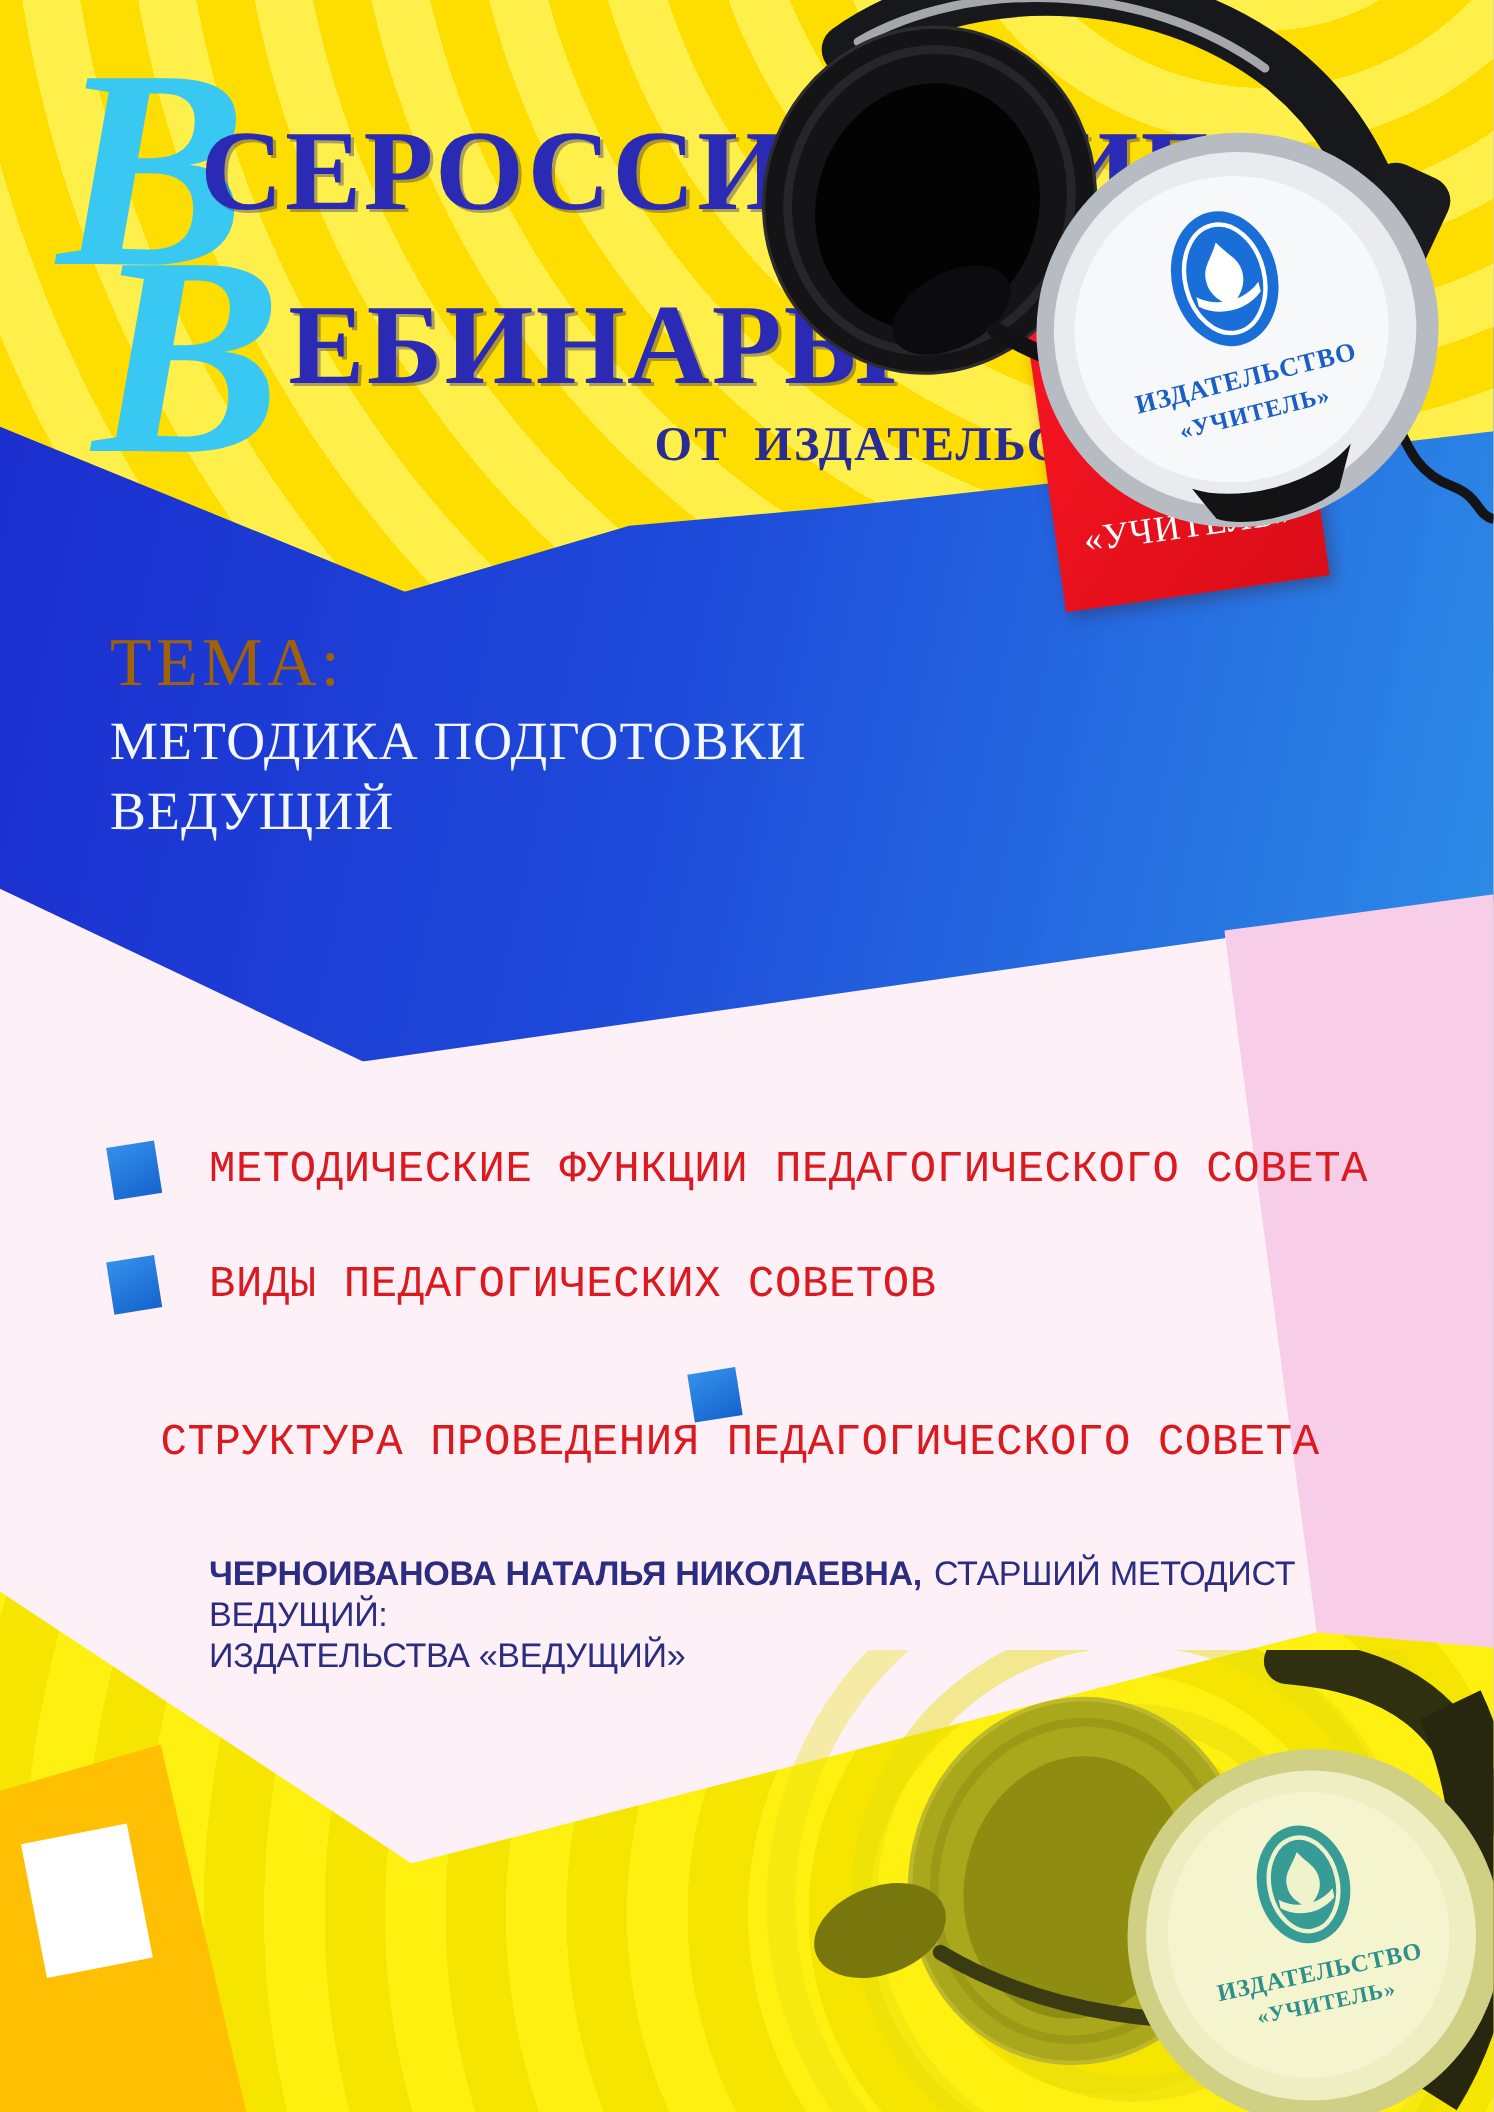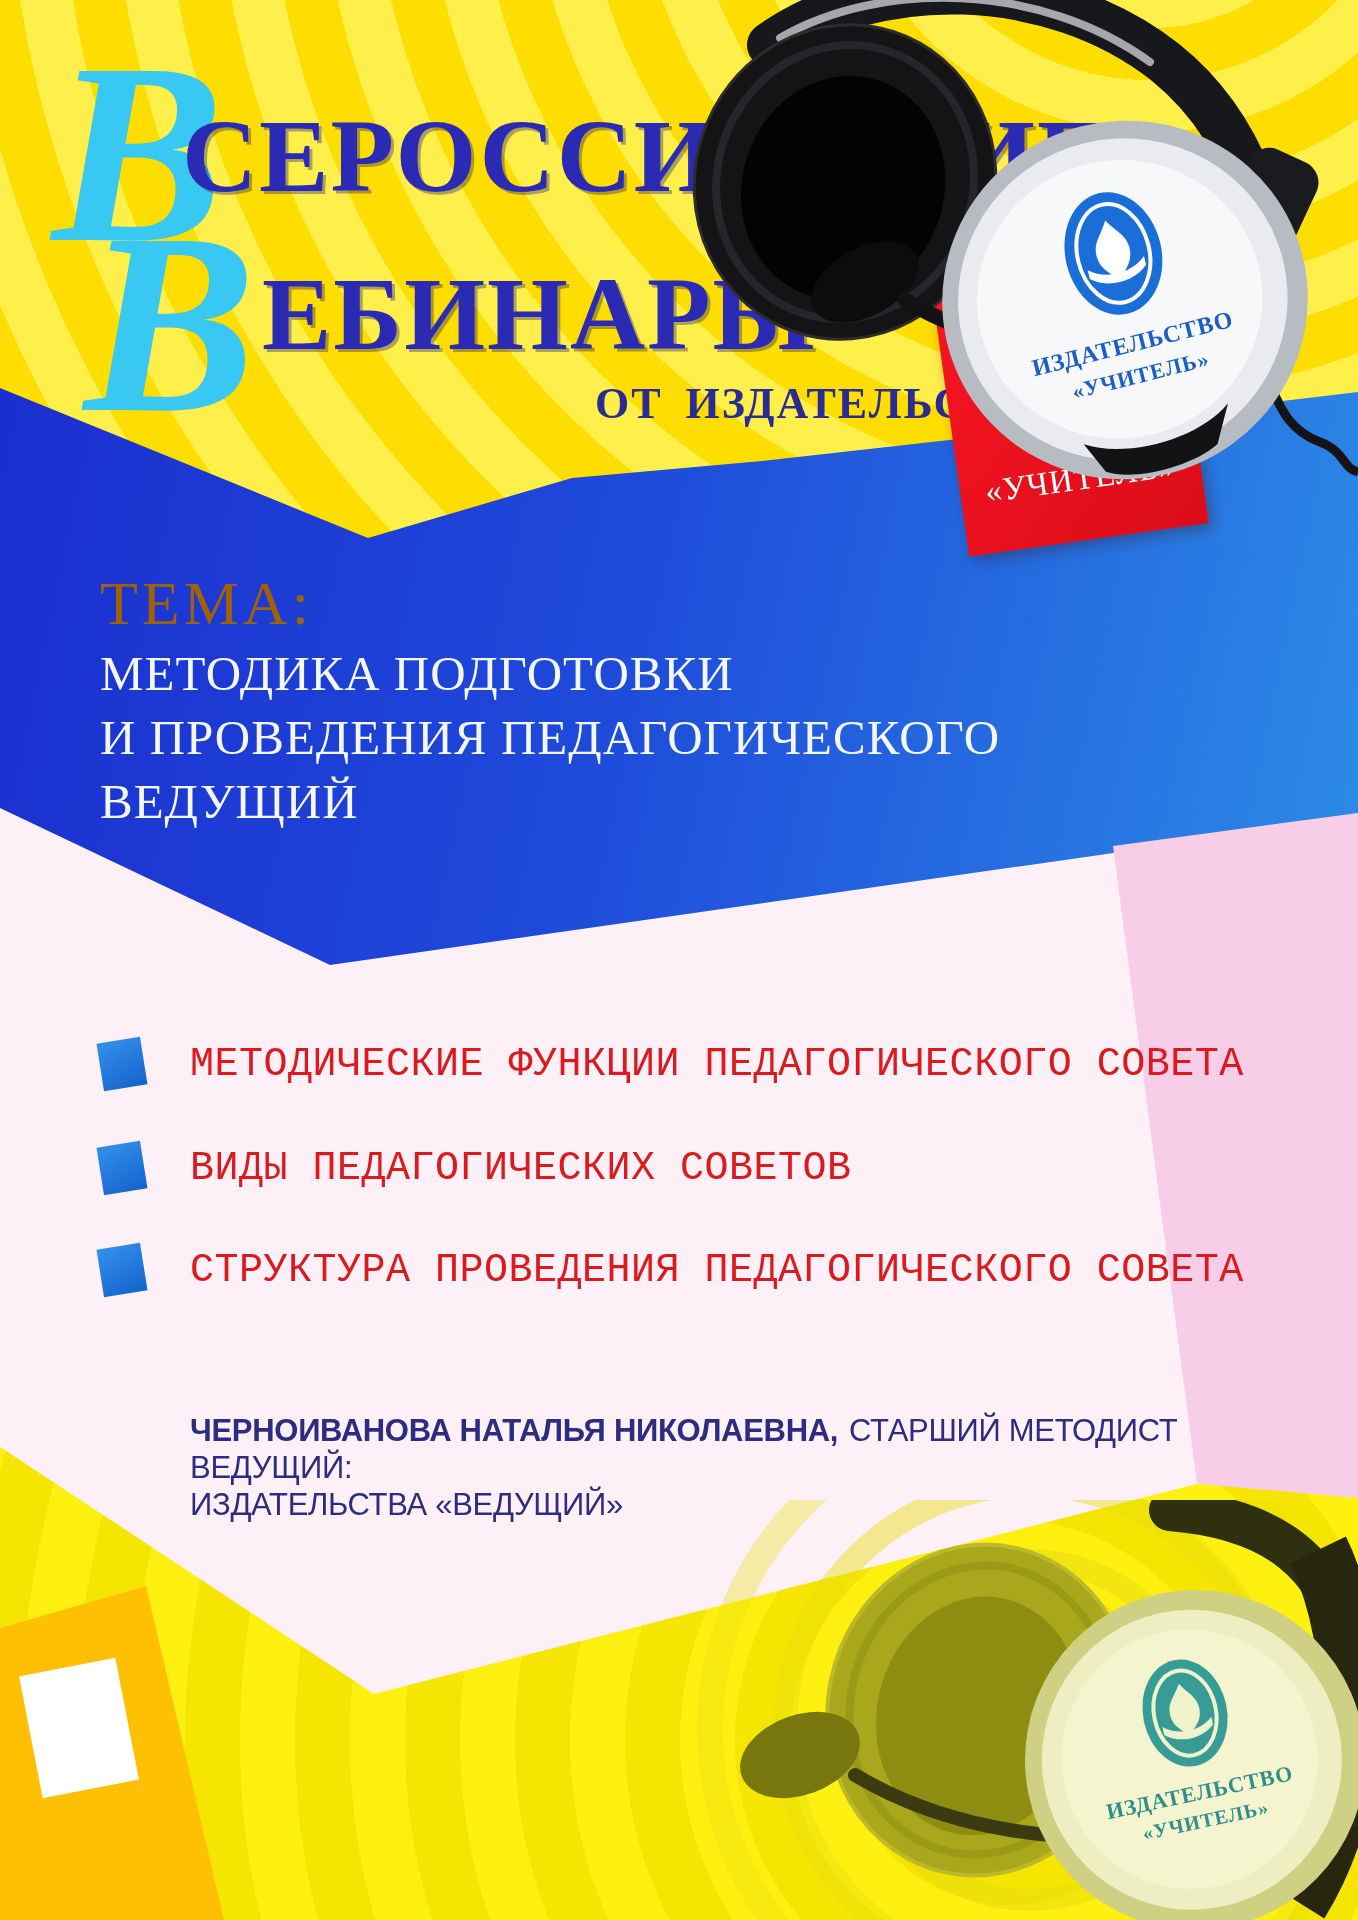--- a/index.html
+++ b/index.html
@@ -72,21 +72,21 @@
   .title{
     position:absolute;left:100px;top:642px;font-size:49px;line-height:64px;color:#f4f7ff;
     z-index:7;letter-spacing:1px;
   }
   
   .agenda-row{
     position:absolute;left:100px;display:flex;align-items:center;z-index:7;
   }
   .agenda-row.r1{top:1040px;}
   .agenda-row.r2{top:1144px;text-align:center;}
-  .agenda-row.r3{top:1246px;}
+  .agenda-row.r3{top:1246px;flex-direction:column;}
   .bullet-square{
     width:44px;height:48px;flex:0 0 44px;transform:rotate(-9deg);
     background:linear-gradient(160deg,#3390ec,#1563cc);
   }
   .agenda-label{
     margin-left:46px;font-size:40px;color:#da1a1f;letter-spacing:.5px;white-space:nowrap;font-family:Liberation Mono, monospace;
   }
   
   .presenter{
     position:absolute;left:190px;top:1412px;width:1030px;z-index:7;
@@ -152,21 +152,20 @@
       <path d="M65,30 C76,50 92,56 92,76 C92,100 72,106 65,118 C58,106 38,100 38,76 C38,56 54,50 65,30 Z" fill="#ffffff"></path>
       <path d="M65,30 L77,48 L65,74 L53,48 Z" fill="#d90d18"></path>
       <path d="M22,92 C42,114 56,118 65,112 C74,118 88,114 108,92 L108,104 C88,124 74,128 65,121 C56,128 42,124 22,104 Z" fill="#ffffff"></path>
     </svg>
     <div class="badge-name">«УЧИТЕЛЬ»</div>
   </div>
 
   <div class="tema">ТЕМА:</div>
   <div class="title">
     <div>МЕТОДИКА ПОДГОТОВКИ</div>
-    <div>И ПРОВЕДЕНИЯ ПЕДАГОГИЧЕСКОГО</div>
     <div>ВЕДУЩИЙ</div>
   </div>
 
   <div class="agenda-row r1">
     <div class="bullet-square"></div>
     <div class="agenda-label">МЕТОДИЧЕСКИЕ ФУНКЦИИ ПЕДАГОГИЧЕСКОГО СОВЕТА</div>
   </div>
   <div class="agenda-row r2">
     <div class="bullet-square"></div>
     <div class="agenda-label">ВИДЫ ПЕДАГОГИЧЕСКИХ СОВЕТОВ</div>

